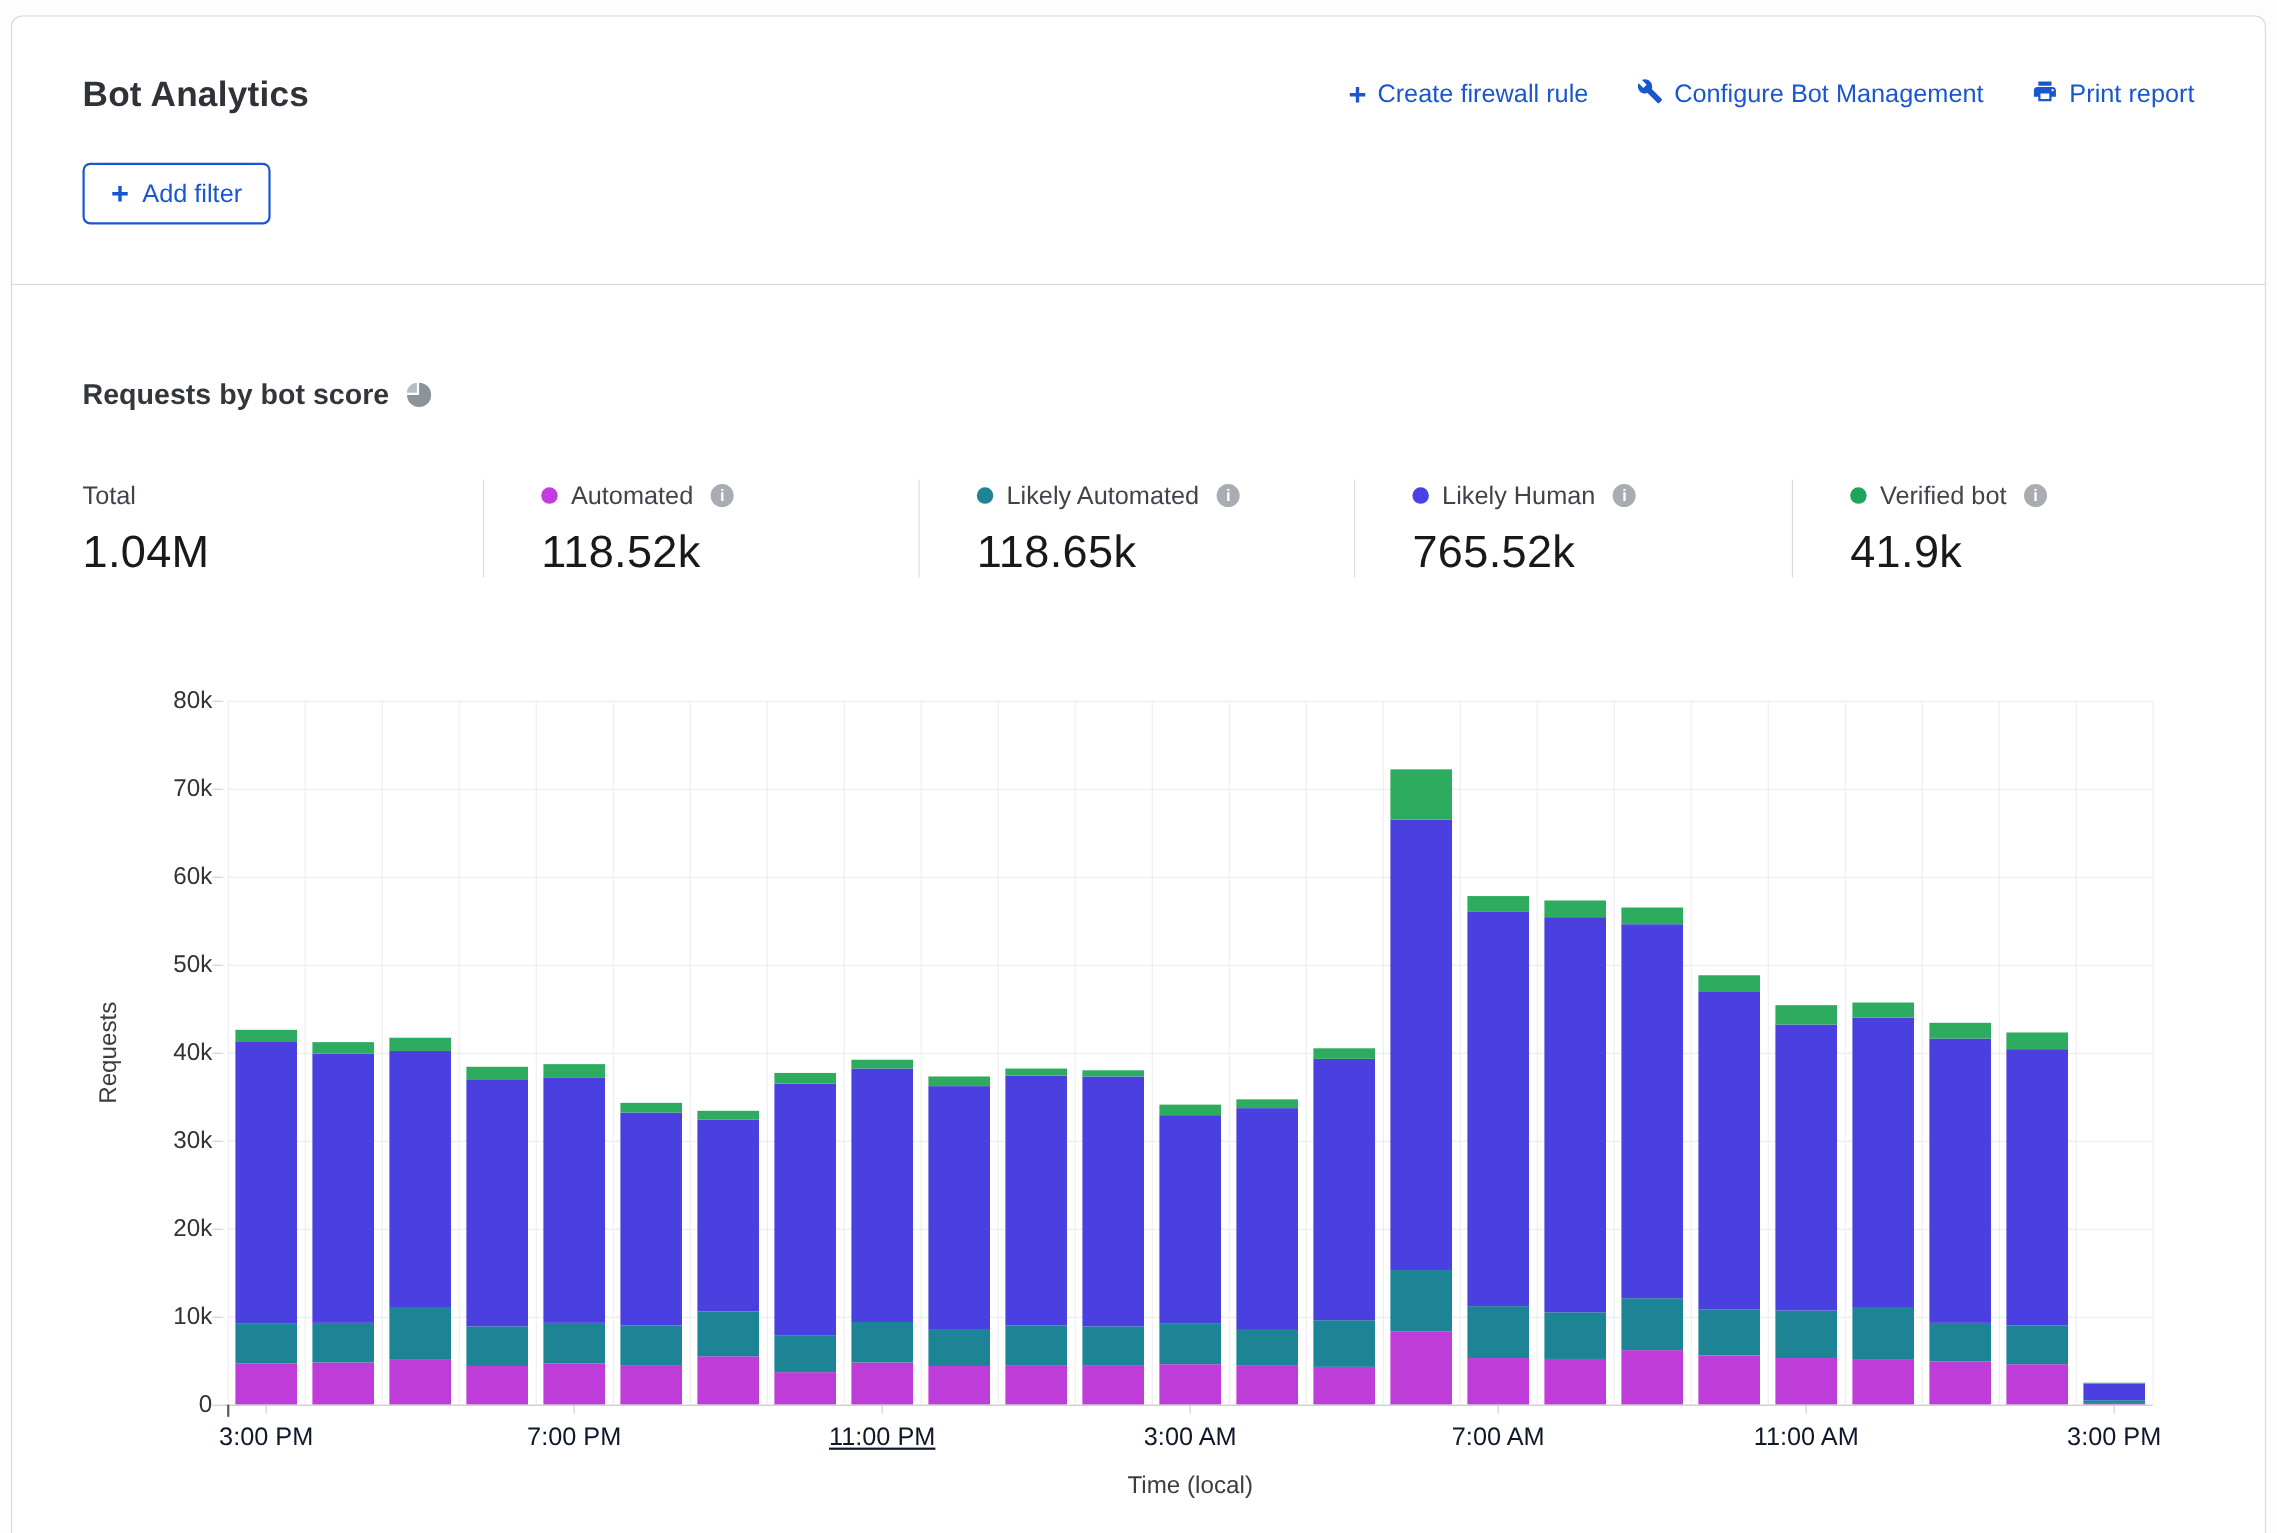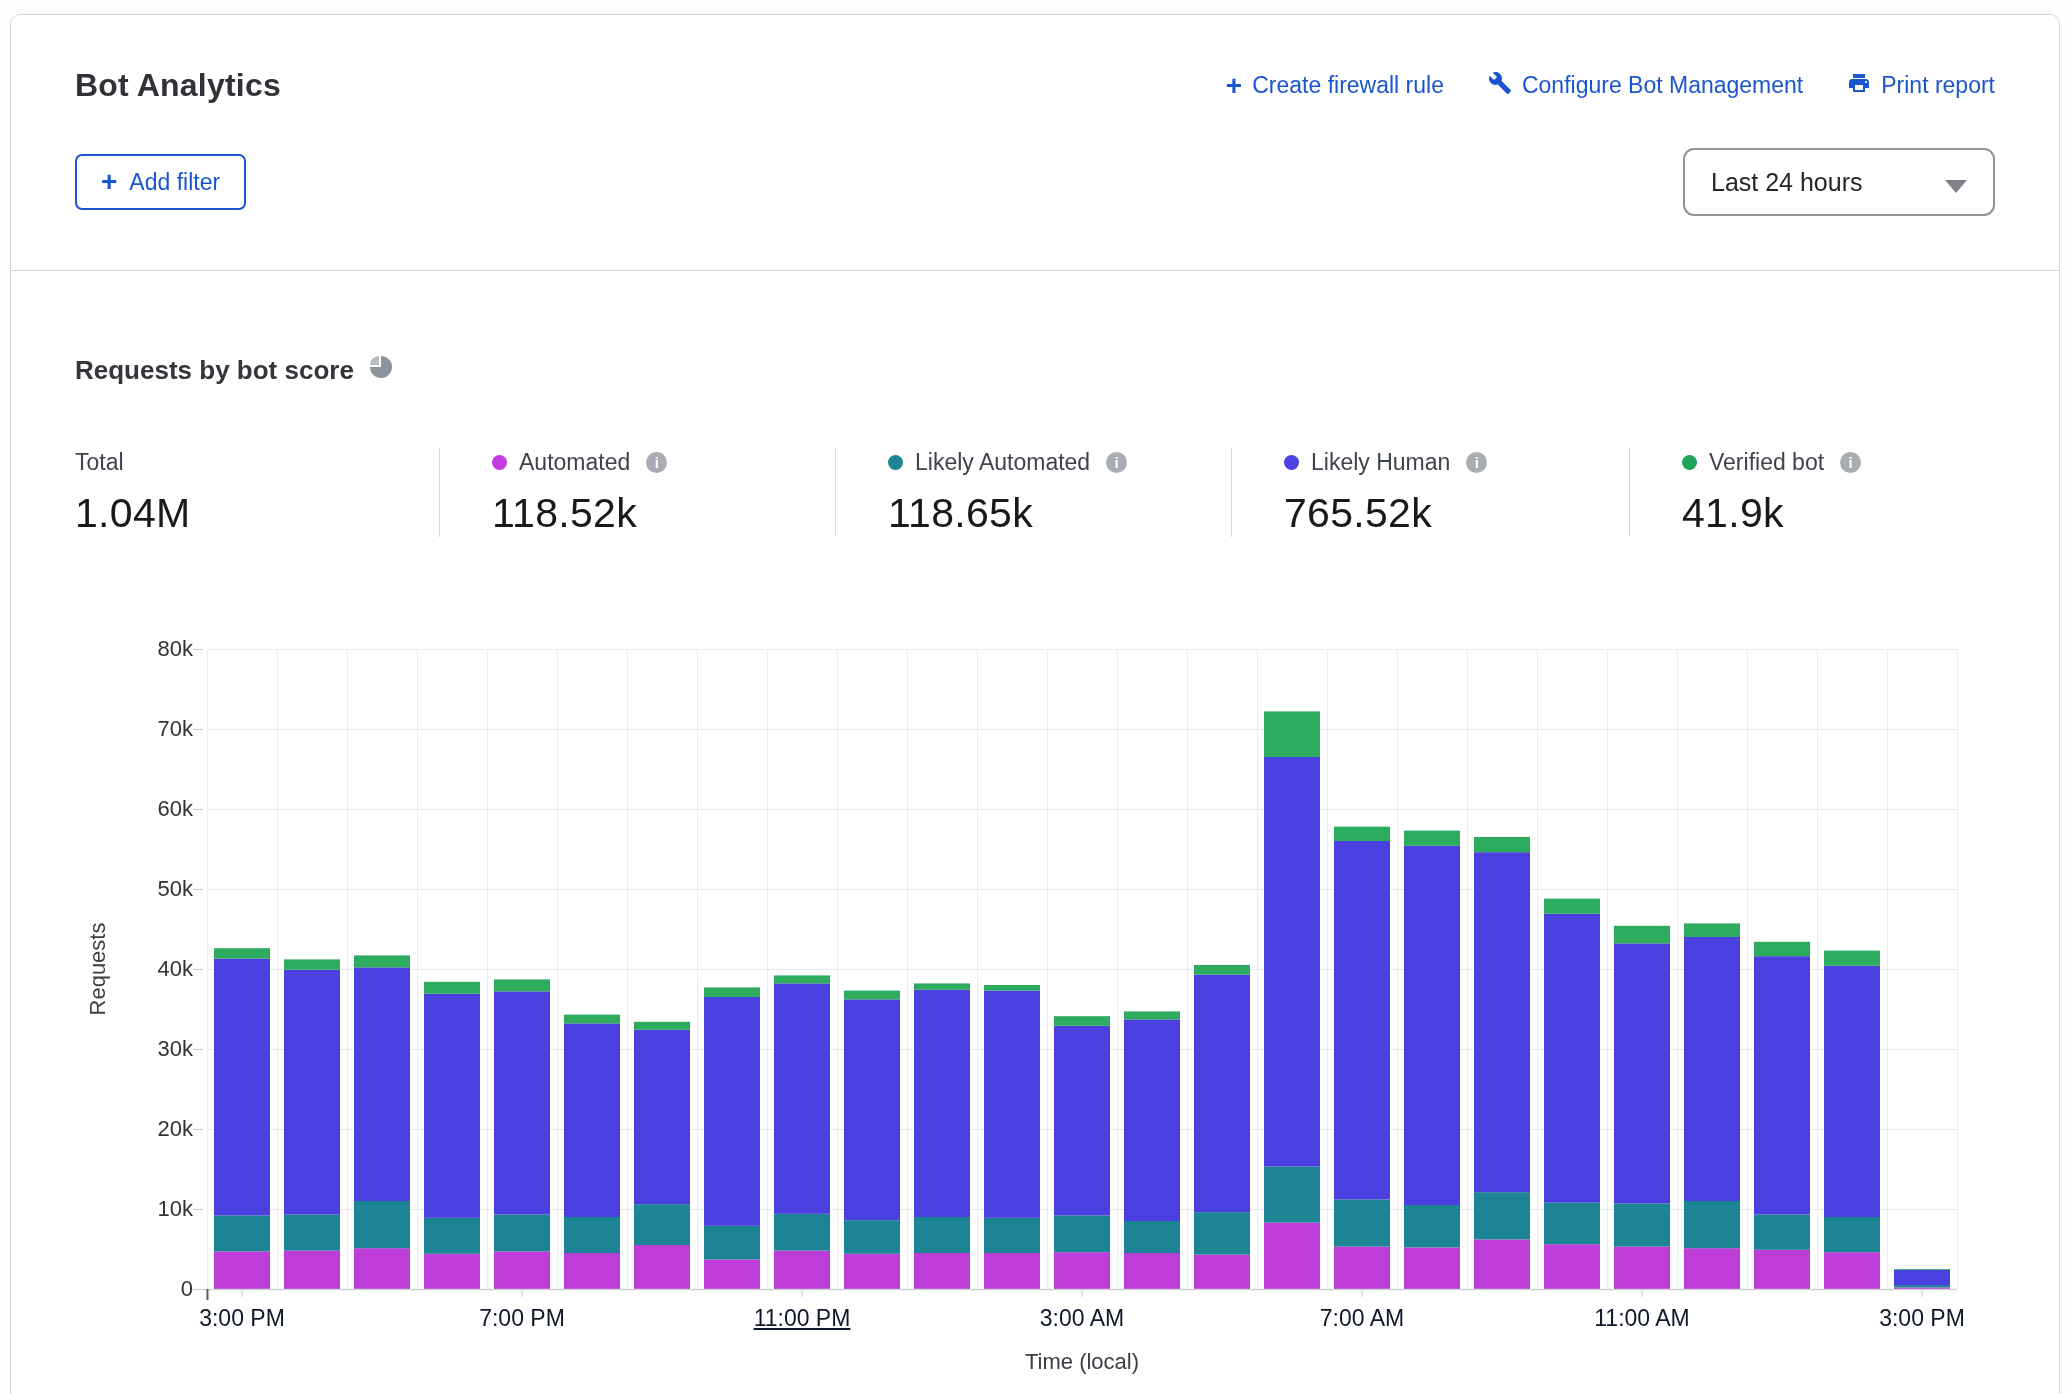--- a/index.html
+++ b/index.html
@@ -30,21 +30,21 @@
     border-radius:11px; display:flex; align-items:center; padding:0 26px;
     font-size:25px; color:#24262a; cursor:pointer; background:#fff; }
   .caret { position:absolute; right:26px; top:30px; width:0; height:0;
     border-left:11px solid transparent; border-right:11px solid transparent;
     border-top:13px solid #7e8288; }
 
   .divider { border:none; border-top:1px solid #d8d9da; }
 
   
   .section { padding:84px 64px 0 64px; }
-  .section-title-row { display:flex; align-items:flex-start; gap:14px; }
+  .section-title-row { display:flex; align-items:center; gap:14px; }
   .section-title { font-size:26px; font-weight:700; color:#33373c; }
   .pie-icon svg { width:24px; height:24px; display:block; }
 
   .stats { display:flex; margin-top:62px; }
   .stat { display:flex; flex-direction:column; gap:14px; }
   .stat + .stat { border-left:1px solid #d8d9da; padding-left:52px; }
   .stat-0 { width:364px; }
   .stat-1 { width:396px; } .stat-2 { width:396px; } .stat-3 { width:398px; }
   .stat-label-row { display:flex; align-items:center; gap:12px; height:28px; }
   .stat-dot { width:15px; height:15px; border-radius:50%; flex:none; }
@@ -95,24 +95,20 @@
           <span>Print report</span>
         </a>
       </div>
     </div>
 
     <div class="filter-row">
       <button class="add-filter-btn">
         <span class="plus-glyph">+</span>
         <span>Add filter</span>
       </button>
-      <div class="time-select">
-        <span>Last 24 hours</span>
-        <span class="caret"></span>
-      </div>
     </div>
   </div>
 
   <hr class="divider">
 
   <div class="section">
     <div class="section-title-row">
       <div class="section-title">Requests by bot score</div>
       <span class="pie-icon">
         <svg viewBox="0 0 24 24">

